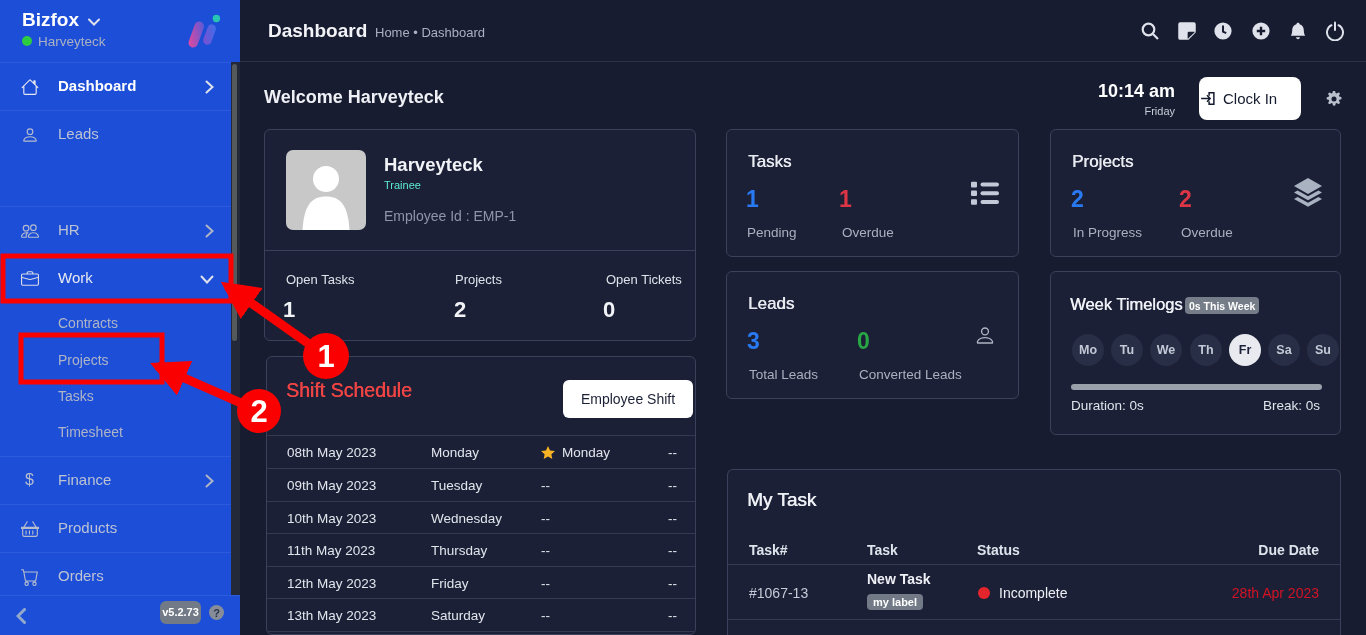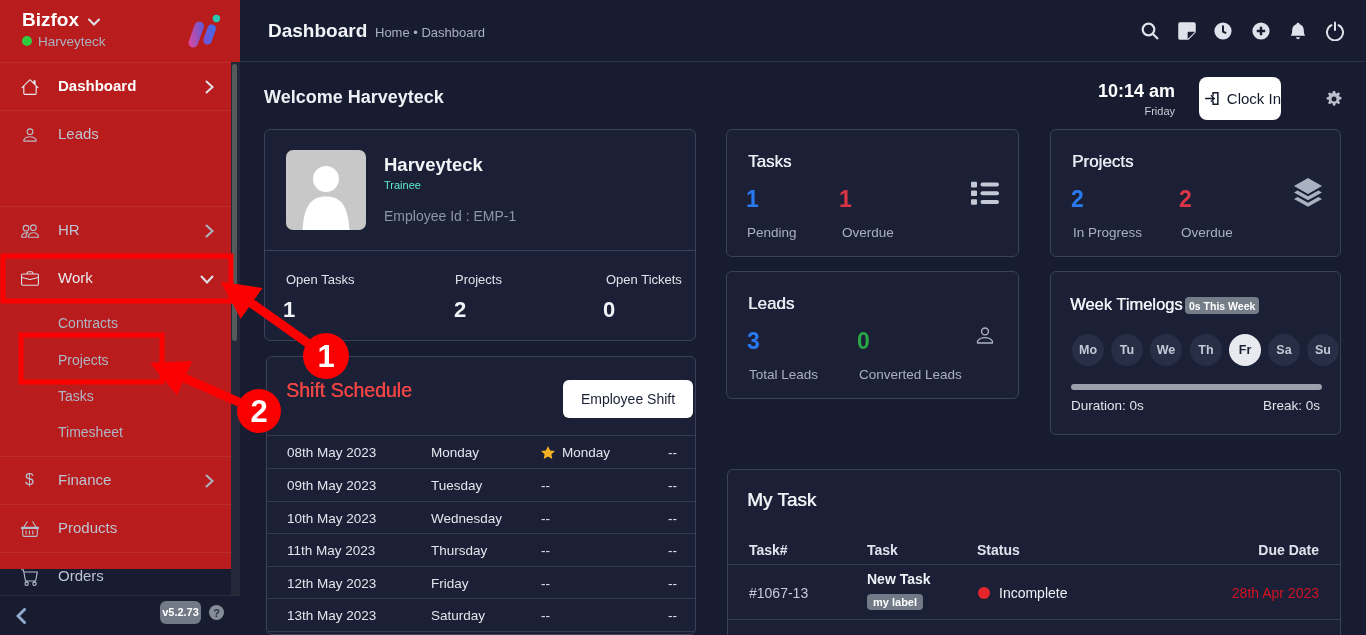--- a/index.html
+++ b/index.html
@@ -1,21 +1,21 @@
 <!DOCTYPE html>
 <html><head>
 <meta charset="utf-8">
 <style>
 * { margin:0; padding:0; box-sizing:border-box; }
 html,body { width:1366px; height:635px; overflow:hidden; background:#181c30; font-family:"Liberation Sans", sans-serif; }
 .abs { position:absolute; }
 #stage { position:relative; width:1366px; height:635px; }
 
 
-#sidebar { position:absolute; left:0; top:0; width:240px; height:569px; background:#b91c1c; }
+#sidebar { position:absolute; left:0; top:0; width:240px; height:635px; background:#1d4ed8; }
 #sb-head { position:absolute; left:0; top:0; width:240px; height:62px; }
 #sb-head .brand { position:absolute; left:22px; top:9px; color:#fff; font-size:19px; font-weight:bold; }
 #sb-head .sub { position:absolute; left:22px; top:34px; font-size:13.5px; color:#aab1c2; }
 .menu-item { position:absolute; left:0; width:240px; height:48px; border-top:1px solid rgba(255,255,255,0.07); }
 .menu-item .txt { position:absolute; left:58px; top:14px; font-size:15px; color:#bcc3d3; }
 .menu-item .ic { position:absolute; left:21px; top:15px; width:18px; height:18px; color:#b6bdcc; }
 .menu-item .chev { position:absolute; right:26px; top:17px; color:#aeb5c4; }
 .submenu { position:absolute; left:0; top:302px; width:240px; height:154px; }
 .sub-item { position:absolute; left:58px; font-size:14px; color:#aeb5c6; }
 #sb-bottom { position:absolute; left:0; top:595px; width:240px; height:40px; border-top:1px solid rgba(255,255,255,0.08); }
@@ -28,21 +28,21 @@
 #topbar .crumb { position:absolute; left:135px; top:25px; font-size:13px; color:#a9b0c0; }
 .tb-ic { position:absolute; top:21px; width:20px; height:20px; color:#dfe2ea; }
 
 
 #content { position:absolute; left:240px; top:62px; width:1126px; height:573px; background:#181c30; }
 .card { position:absolute; background:#1b2036; border:1px solid #3b415a; border-radius:6px; }
 h2.welcome { position:absolute; left:24px; top:25px; font-size:18px; font-weight:bold; color:#eef0f5; }
 #timebox { position:absolute; right:191px; top:19px; text-align:right; }
 #timebox .t { font-size:18px; font-weight:bold; color:#fff; }
 #timebox .d { font-size:11px; color:#c8ccd6; margin-top:3px; }
-#clockin { position:absolute; left:959px; top:15px; width:82px; height:43px; background:#fff; border-radius:8px; color:#141a2e; font-size:15px; text-align:right; line-height:43px; }
+#clockin { position:absolute; left:959px; top:15px; width:102px; height:43px; background:#fff; border-radius:8px; color:#141a2e; font-size:15px; text-align:left; line-height:43px; }
 #gearbtn { position:absolute; left:1086px; top:29px; width:16px; height:16px; color:#b9bfcb; }
 
 
 #card-profile { left:24px; top:67px; width:432px; height:212px; }
 #avatar { position:absolute; left:21px; top:20px; width:80px; height:80px; border-radius:7px; background:#c8c8c8; overflow:hidden; }
 .pc-divider { position:absolute; left:0; top:120px; width:430px; height:1px; background:#3b415a; }
 .stat-lab { position:absolute; top:142px; font-size:13px; color:#dfe2ea; }
 .stat-val { position:absolute; top:167px; font-size:22px; font-weight:bold; color:#f2f3f7; }
 
 

